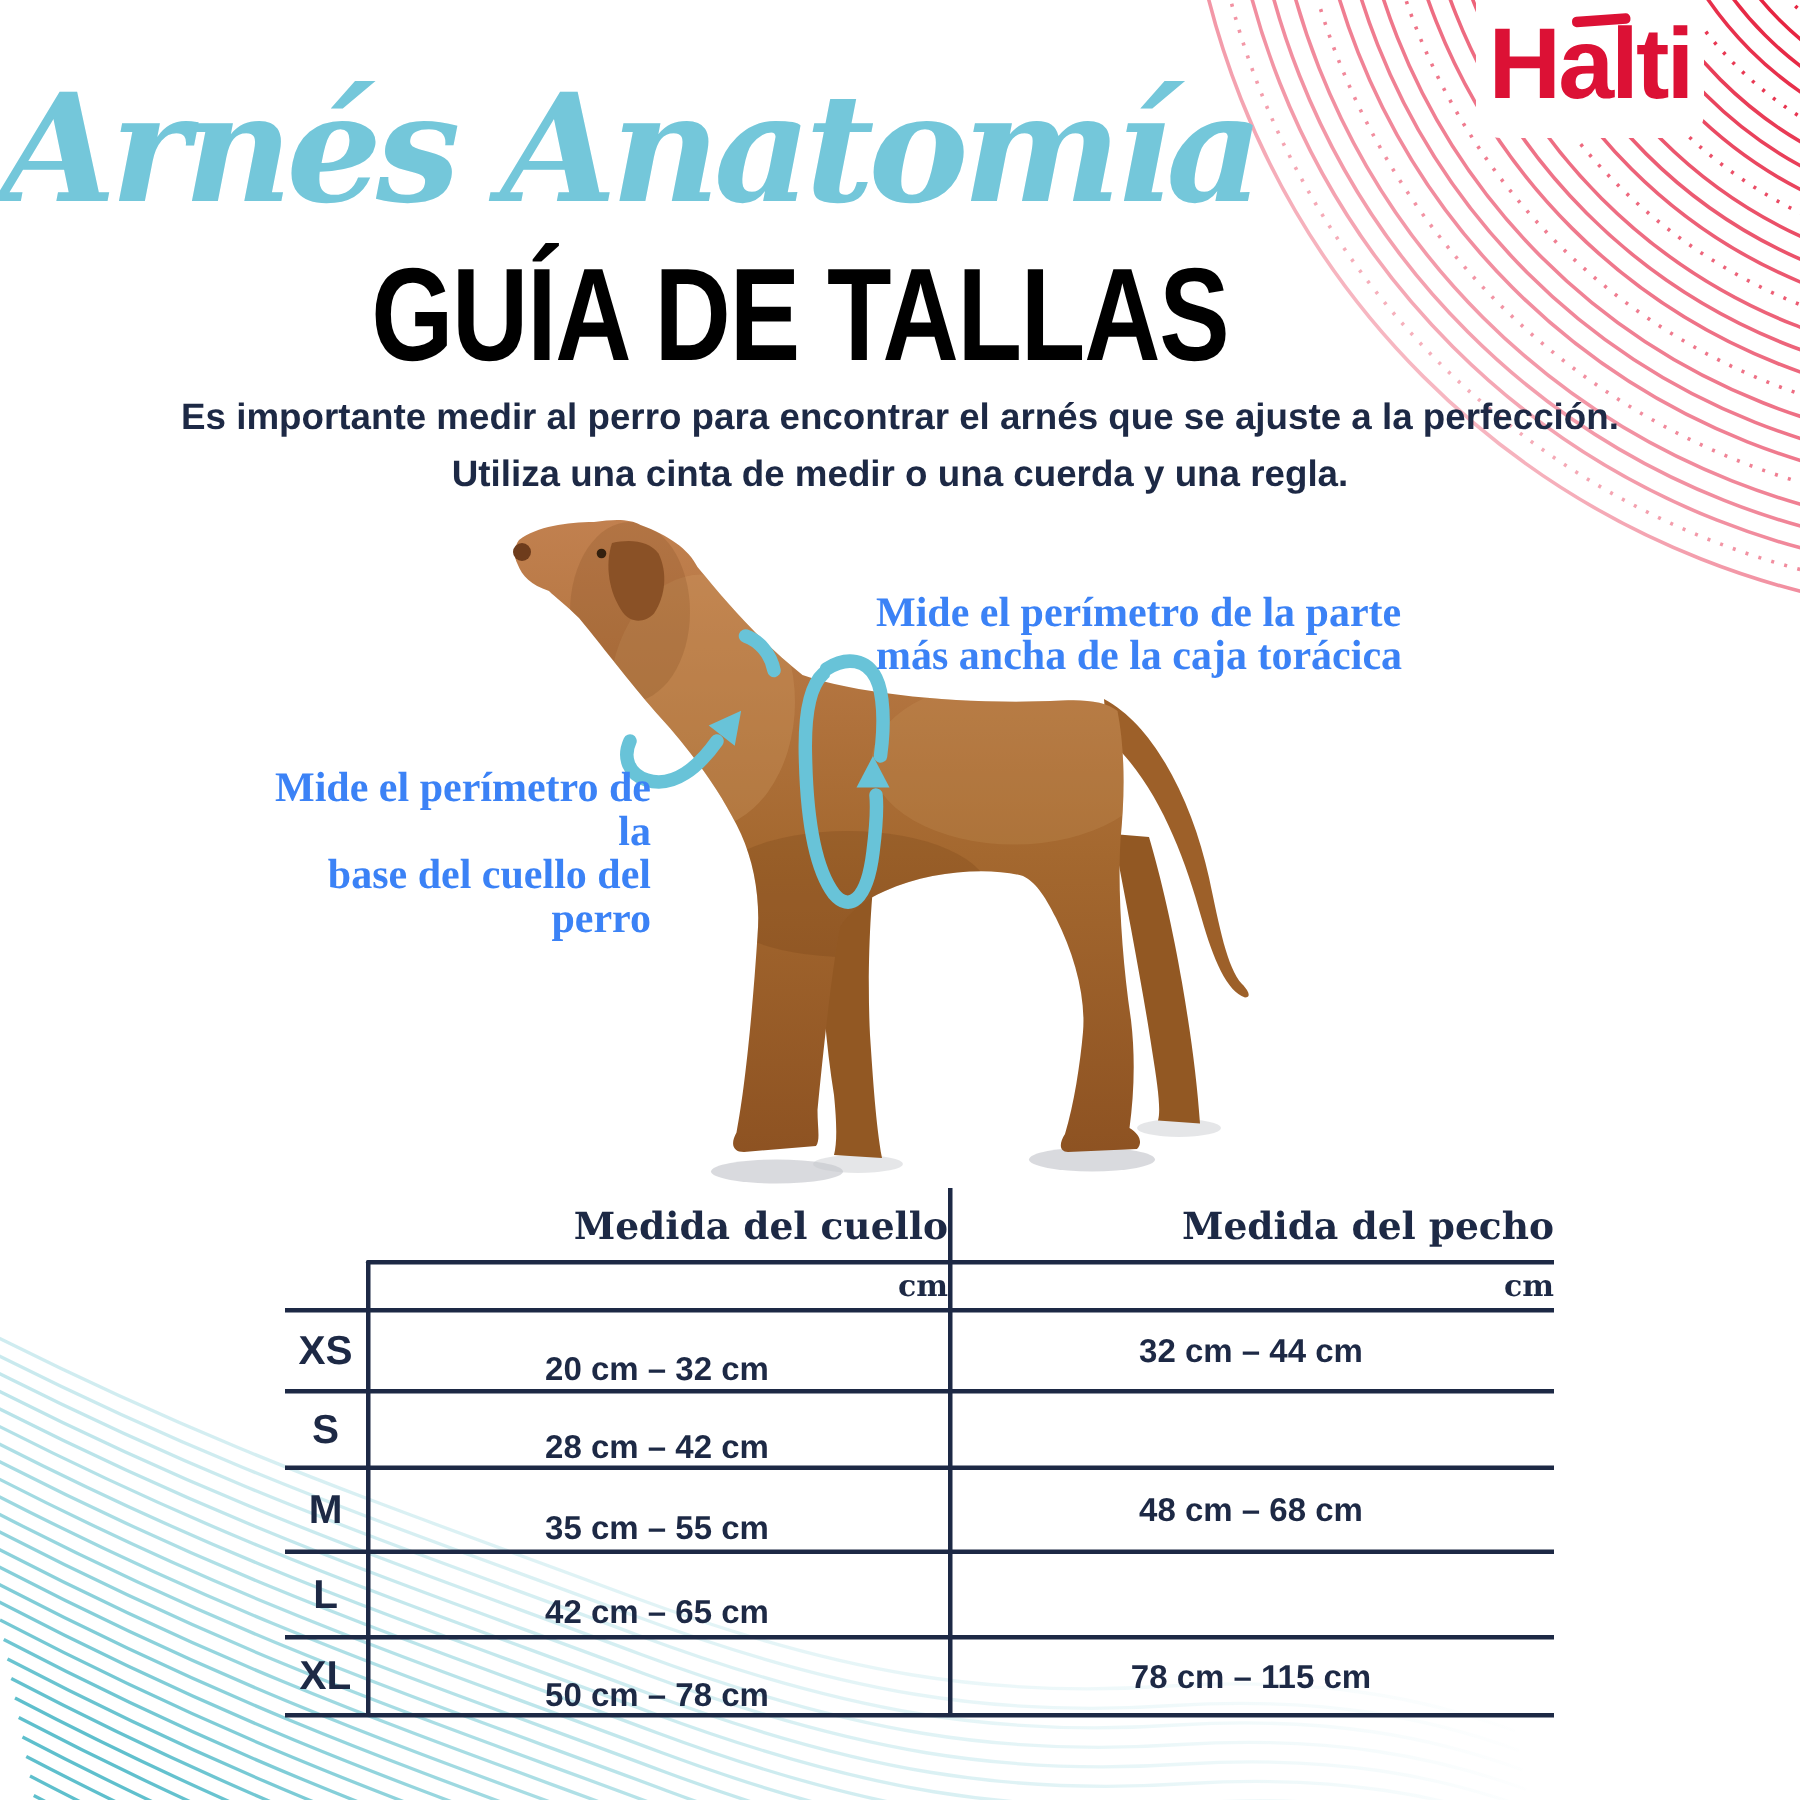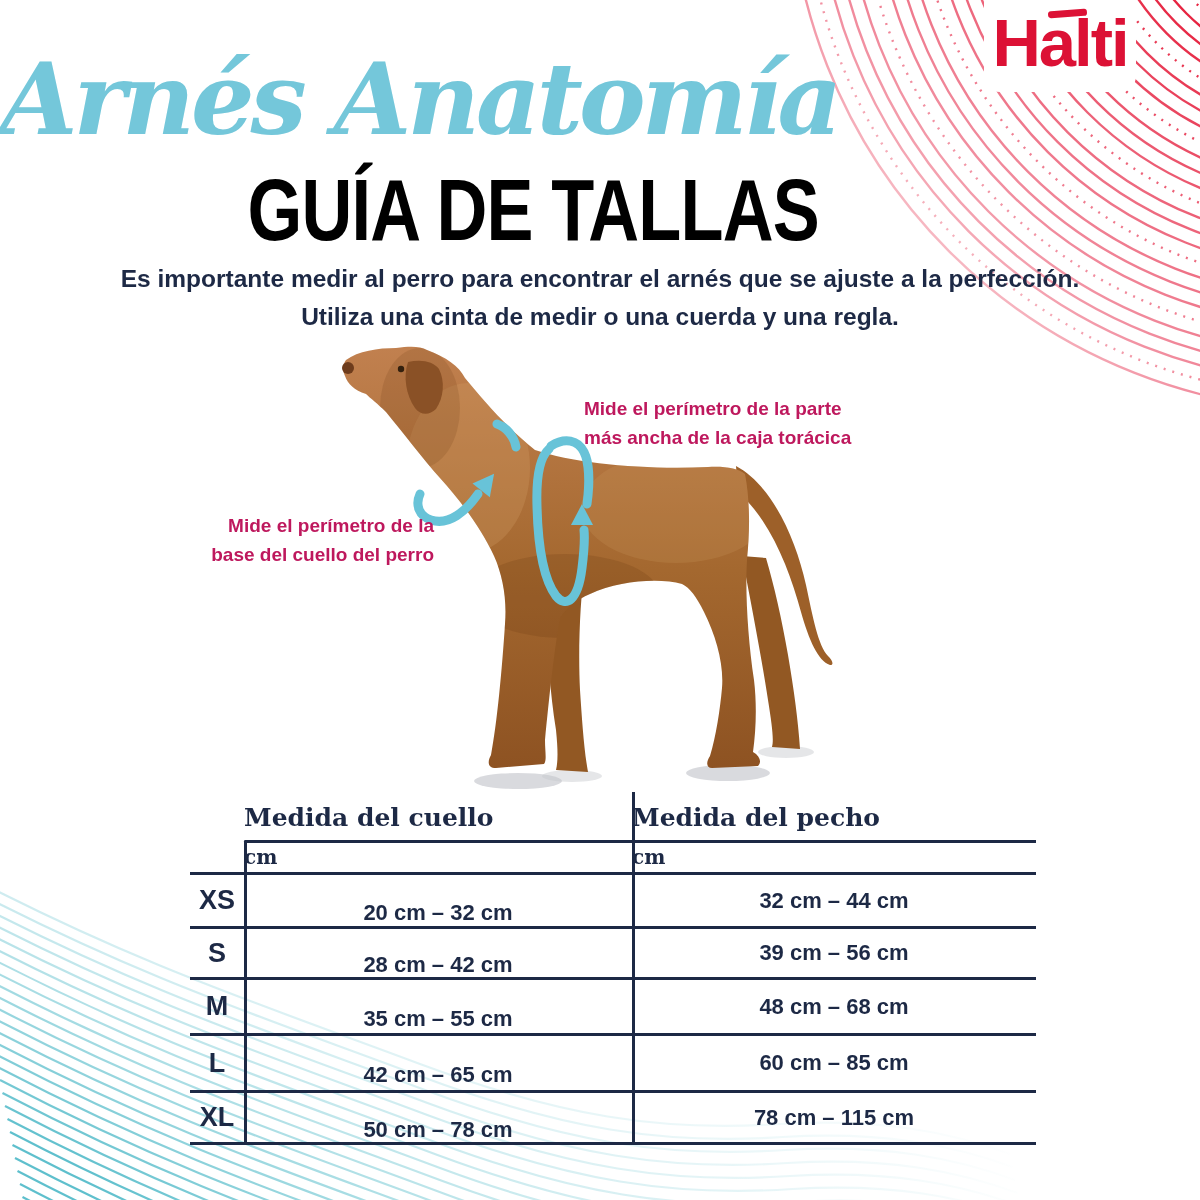--- a/index.html
+++ b/index.html
@@ -26,30 +26,30 @@
                 font-size:100px;letter-spacing:-4px;white-space:nowrap;z-index:2;}
   #title-main{top:166px;left:0;width:1066px;text-align:center;color:#000000;z-index:2;}
   #title-main span{display:inline-block;font-weight:700;font-size:88px;line-height:1;
                    letter-spacing:-1px;transform:scaleX(.8);transform-origin:50% 50%;white-space:nowrap;}
 
   
   #intro{top:260px;left:0;width:1200px;text-align:center;color:#1d2945;
          font-weight:700;font-size:24.5px;line-height:38px;z-index:2;}
 
   
-  .note{color:#be185d;font-weight:700;font-size:19px;line-height:29px;z-index:2;}
+  .note{color:#3b82f6;font-weight:700;font-size:28px;line-height:29px;z-index:2;font-family:Liberation Serif, serif;}
   #note-chest{left:584px;top:394px;text-align:left;}
   #note-neck{left:160px;top:511px;width:274px;text-align:right;}
 
   
   .line{background:#1d2945;z-index:1;}
   #tbl-vline-center{left:632px;top:792px;width:3px;height:352px;}
   #tbl-vline-left{left:244px;top:840px;width:3px;height:302px;border-radius:3px 3px 0 0;}
   #tbl-hline-top{left:244px;top:840px;width:792px;height:3px;border-radius:3px 0 0 3px;}
-  .th{color:#1d2945;font-family:"DejaVu Serif",serif;font-weight:700;text-align:left;z-index:2;}
+  .th{color:#1d2945;font-family:"DejaVu Serif",serif;font-weight:700;text-align:right;z-index:2;}
   #th-neck{left:244px;top:803px;width:388px;font-size:25px;}
   #th-chest{left:632px;top:803px;width:404px;font-size:25px;}
   #unit-neck{left:244px;top:845px;width:388px;font-size:20px;}
   #unit-chest{left:632px;top:845px;width:404px;font-size:20px;}
   #tbl-rows{left:190px;top:872px;width:846px;z-index:1;border-top:3px solid #1d2945;}
   .trow{display:flex;border-bottom:3px solid #1d2945;}
   .trow:nth-child(1){height:51px;} .trow:nth-child(2){height:48px;}
   .trow:nth-child(3){height:53px;} .trow:nth-child(4){height:54px;}
   .trow:nth-child(5){height:49px;}
   .tc{display:flex;align-items:center;justify-content:center;color:#1d2945;}
@@ -240,30 +240,28 @@
 
 <div id="tbl-rows" class="abs">
   <div class="trow">
     <div class="tc size">XS</div>
     <div class="tc neck">20 cm – 32 cm</div>
     <div class="tc chest">32 cm – 44 cm</div>
   </div>
   <div class="trow">
     <div class="tc size">S</div>
     <div class="tc neck">28 cm – 42 cm</div>
-    <div class="tc chest">39 cm – 56 cm</div>
   </div>
   <div class="trow">
     <div class="tc size">M</div>
     <div class="tc neck">35 cm – 55 cm</div>
     <div class="tc chest">48 cm – 68 cm</div>
   </div>
   <div class="trow">
     <div class="tc size">L</div>
     <div class="tc neck">42 cm – 65 cm</div>
-    <div class="tc chest">60 cm – 85 cm</div>
   </div>
   <div class="trow">
     <div class="tc size">XL</div>
     <div class="tc neck">50 cm – 78 cm</div>
     <div class="tc chest">78 cm – 115 cm</div>
   </div>
 </div>
 
 </body></html>

